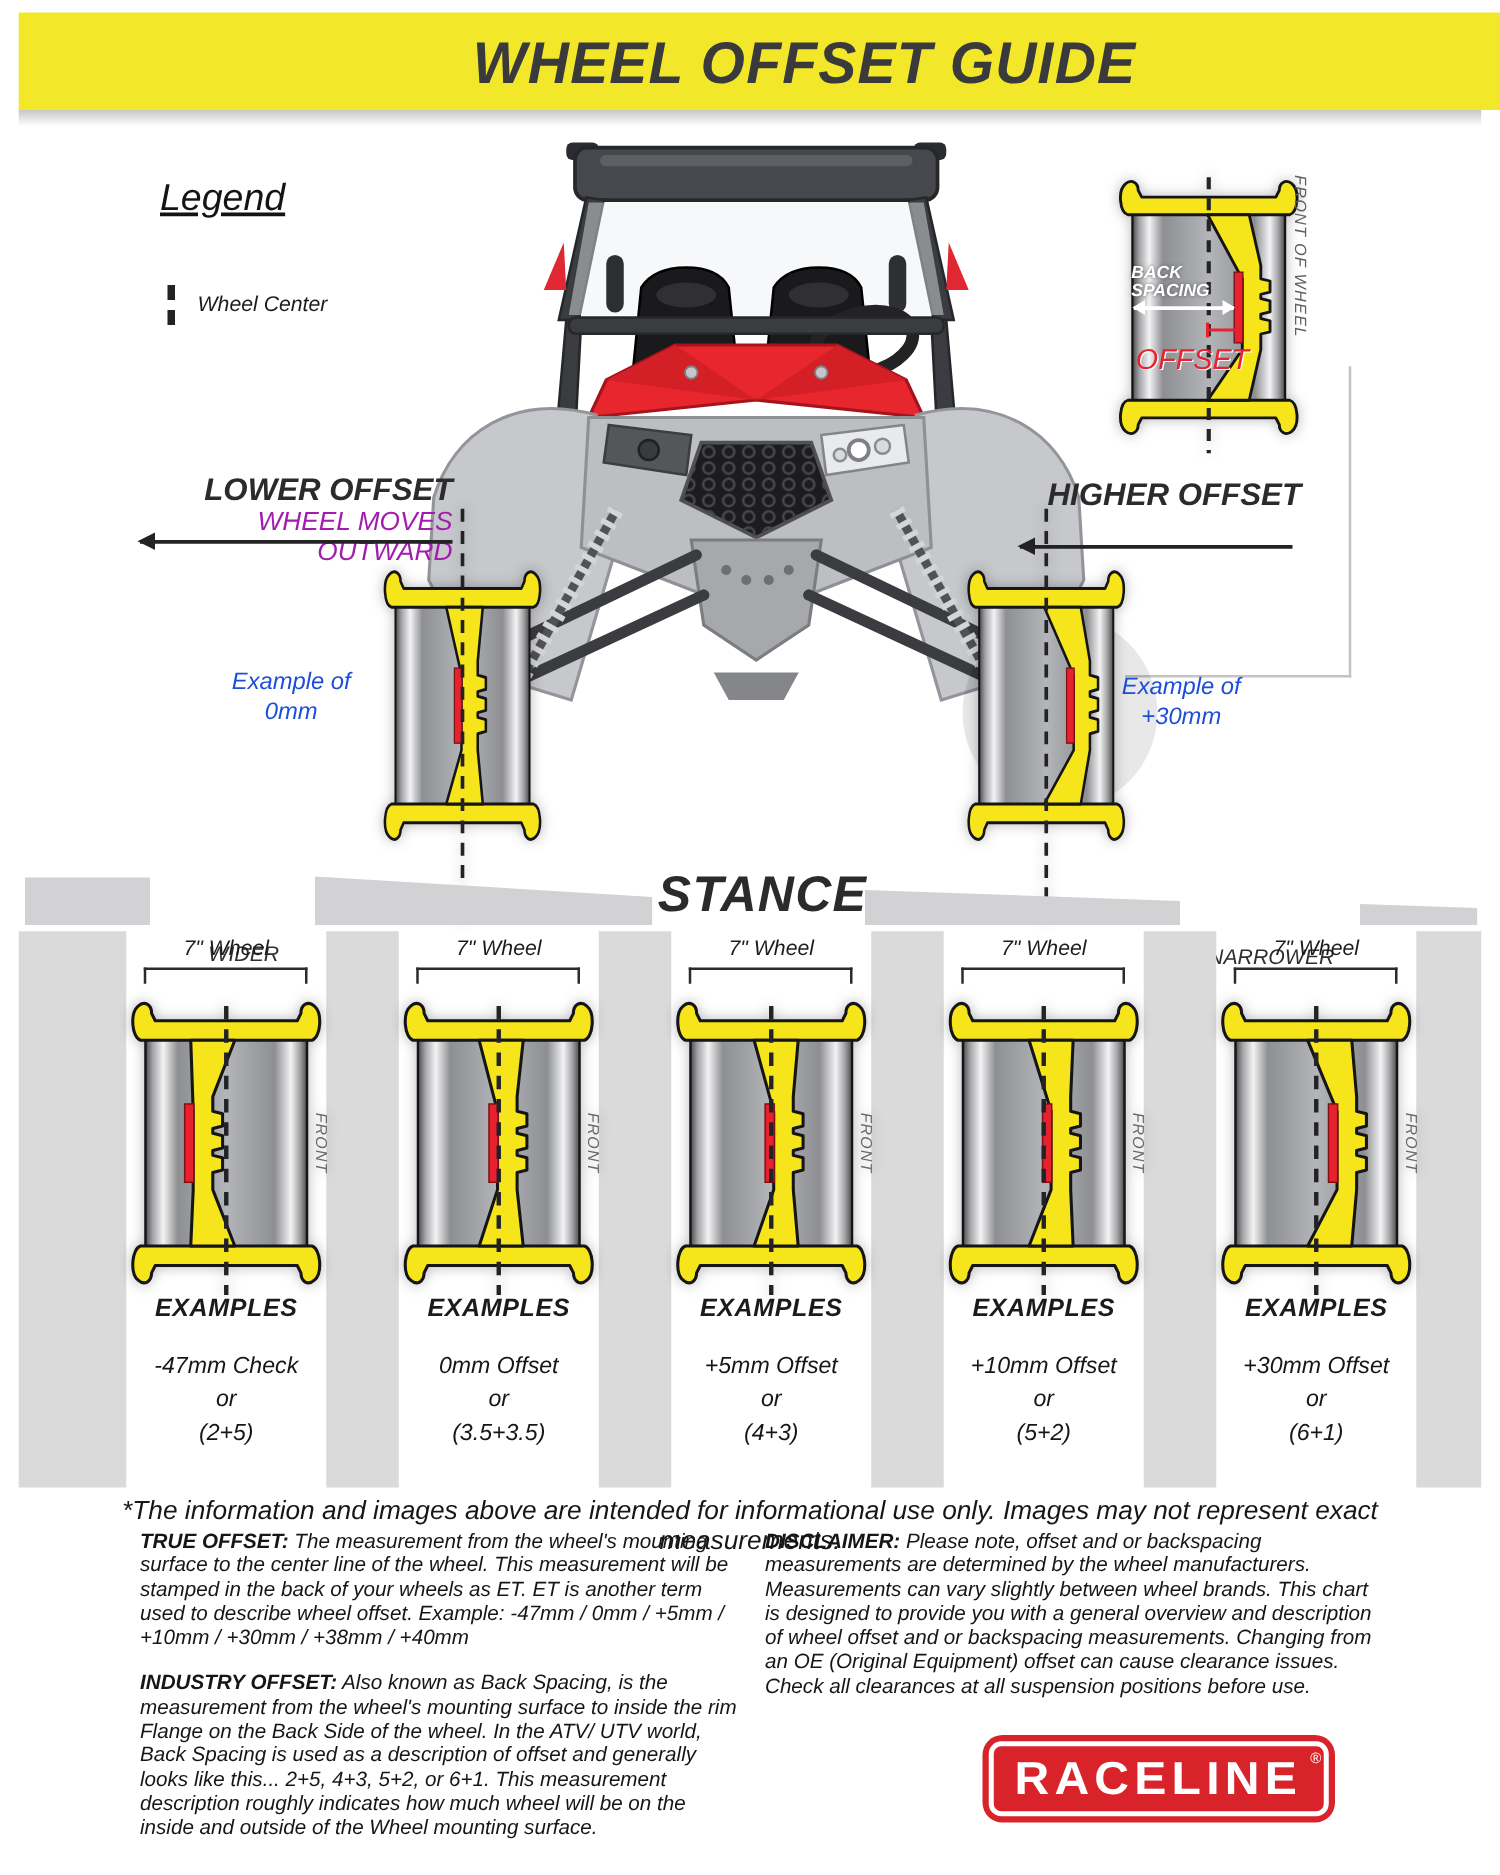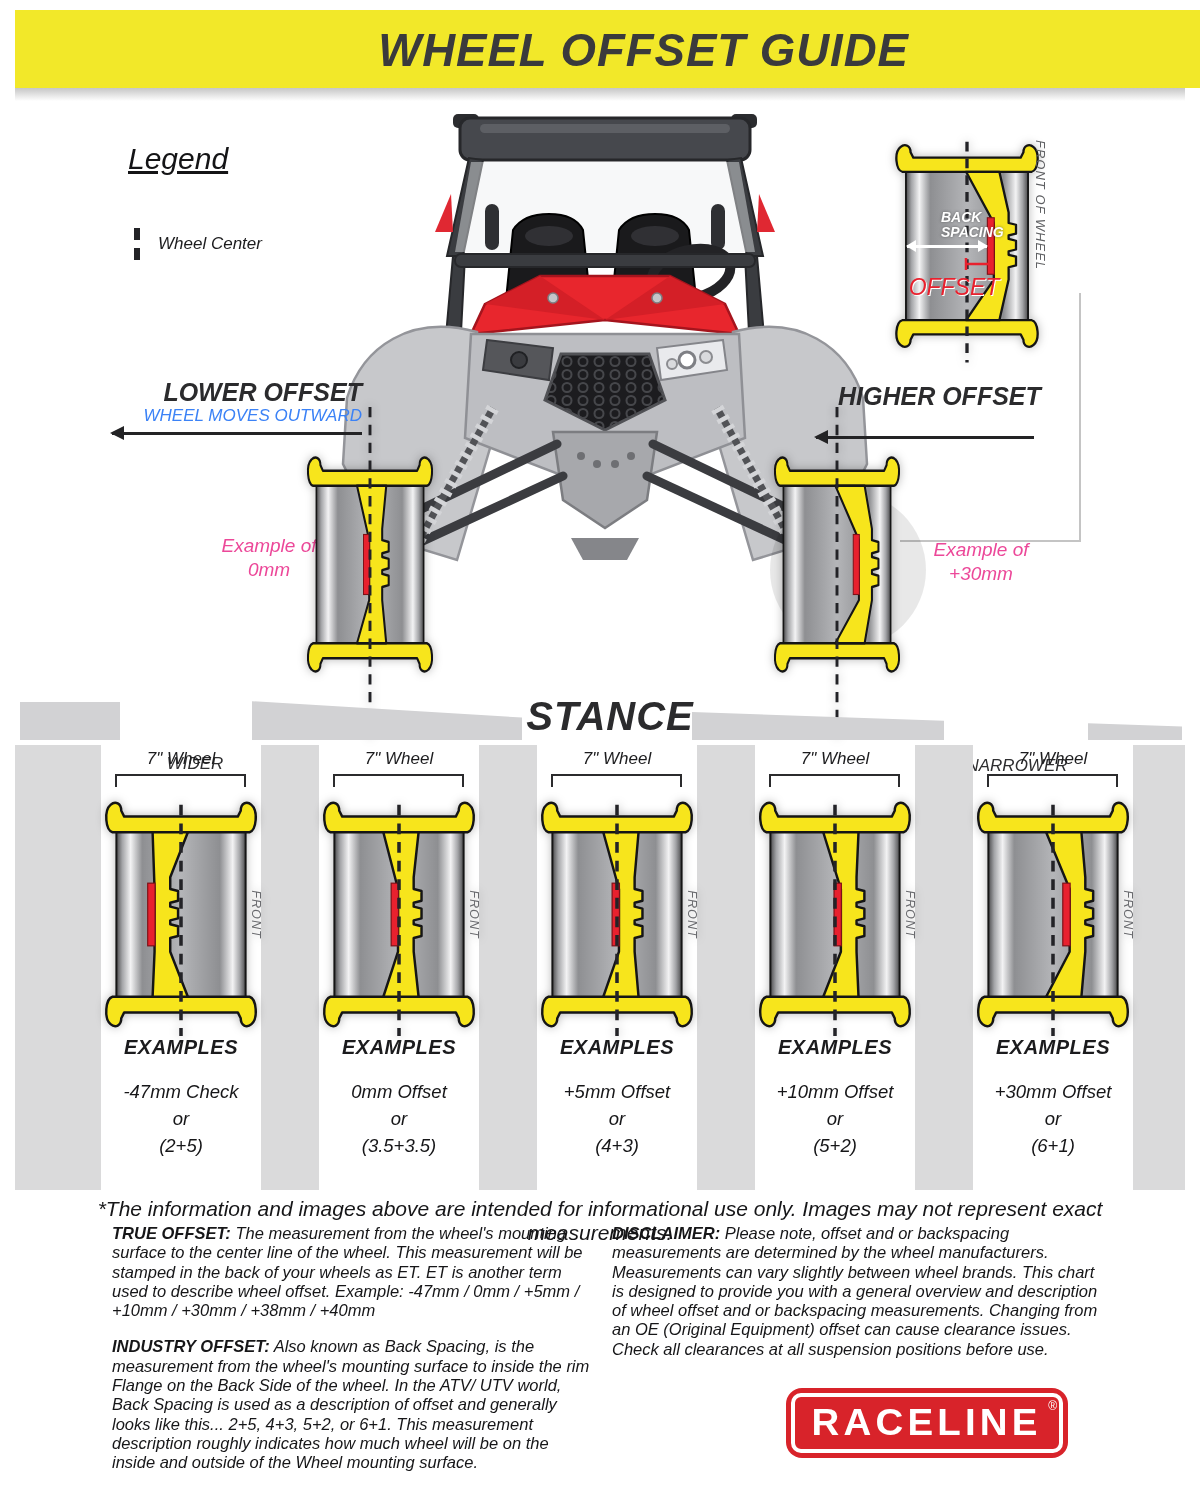--- a/index.html
+++ b/index.html
@@ -1,42 +1,42 @@
 <!DOCTYPE html>
 <html><head>
 <meta charset="utf-8">
 <style>
   html,body{margin:0;padding:0;background:#fff;}
   body{font-family:"Liberation Sans",sans-serif;color:#1c1c1e;}
   #stage{position:relative;width:1200px;height:1500px;background:#fff;overflow:hidden;}
   .abs{position:absolute;}
-  .pre{white-space:pre-line;padding-left:36px;}
+  .pre{white-space:pre-line;}
   .ctr{text-align:center;}
 
   
   #banner{left:15px;top:10px;width:1170px;height:78px;background:#f2e829;display:flex;align-items:center;justify-content:center;padding-left:44px;}
   #banner-title{font-size:47px;font-weight:bold;font-style:italic;color:#3a3a3c;letter-spacing:1px;transform:scaleX(.97);}
   #banner-shadow{left:15px;top:88px;width:1170px;height:13px;background:linear-gradient(#c6c6c6,rgba(255,255,255,0));}
 
   
   #legend-title{left:128px;top:142px;font-size:30px;font-style:italic;color:#141416;text-decoration:underline;}
   .legend-row{display:flex;align-items:center;gap:14px;}
   #legend-row1{left:131px;top:188px;}
   #legend-row2{left:131px;top:228px;}
   .legend-label{font-size:17px;font-style:italic;color:#1c1c1e;}
   #hub-swatch{width:13px;height:34px;background:#e8212e;border:1px solid #8d1118;}
   #center-swatch{width:0;height:32px;border-left:6px dashed #232327;margin-left:3px;margin-right:4px;}
 
   
   .callout-title{font-size:25px;font-weight:bold;font-style:italic;color:#2b2b2d;}
-  .callout-sub{font-size:17px;font-style:italic;color:#3b82f6;}
+  .callout-sub{font-size:21px;font-style:italic;color:#a21caf;}
   .callout-arrow{position:absolute;height:3px;background:#232325;}
   .callout-arrow:before{content:"";position:absolute;left:-2px;top:-6px;width:0;height:0;
      border-top:7.5px solid transparent;border-bottom:7.5px solid transparent;border-right:14px solid #232325;}
-  .example-label{font-size:19px;font-style:italic;color:#ec4899;text-align:center;line-height:1.25;}
+  .example-label{font-size:19px;font-style:italic;color:#1d4ed8;text-align:center;line-height:1.25;}
 
   
   #backspacing-label{left:905px;top:210px;width:92px;font-size:14px;line-height:15px;font-weight:bold;font-style:italic;color:#fff;text-shadow:0 0 3px rgba(60,60,60,.7);}
   .warrow{position:absolute;height:2.5px;background:#fff;}
   .warrow:before{content:"";position:absolute;left:-1px;top:-5px;width:0;height:0;border-top:6px solid transparent;border-bottom:6px solid transparent;border-right:10px solid #fff;}
   .warrow:after{content:"";position:absolute;right:-1px;top:-5px;width:0;height:0;border-top:6px solid transparent;border-bottom:6px solid transparent;border-left:10px solid #fff;}
   #offset-label{left:903px;top:274px;width:102px;text-align:center;font-size:23px;font-weight:normal;font-style:italic;color:#e8212e;text-shadow:1px 1px 0 #fff;}
   #front-of-wheel-label{left:1048px;top:140px;transform:rotate(90deg);transform-origin:0 0;font-size:13px;font-style:italic;letter-spacing:1px;color:#5f6063;white-space:nowrap;}
   #connector{left:900px;top:293px;width:179px;height:247px;border-right:2px solid #c4c4c4;border-bottom:2px solid #c4c4c4;}
 

